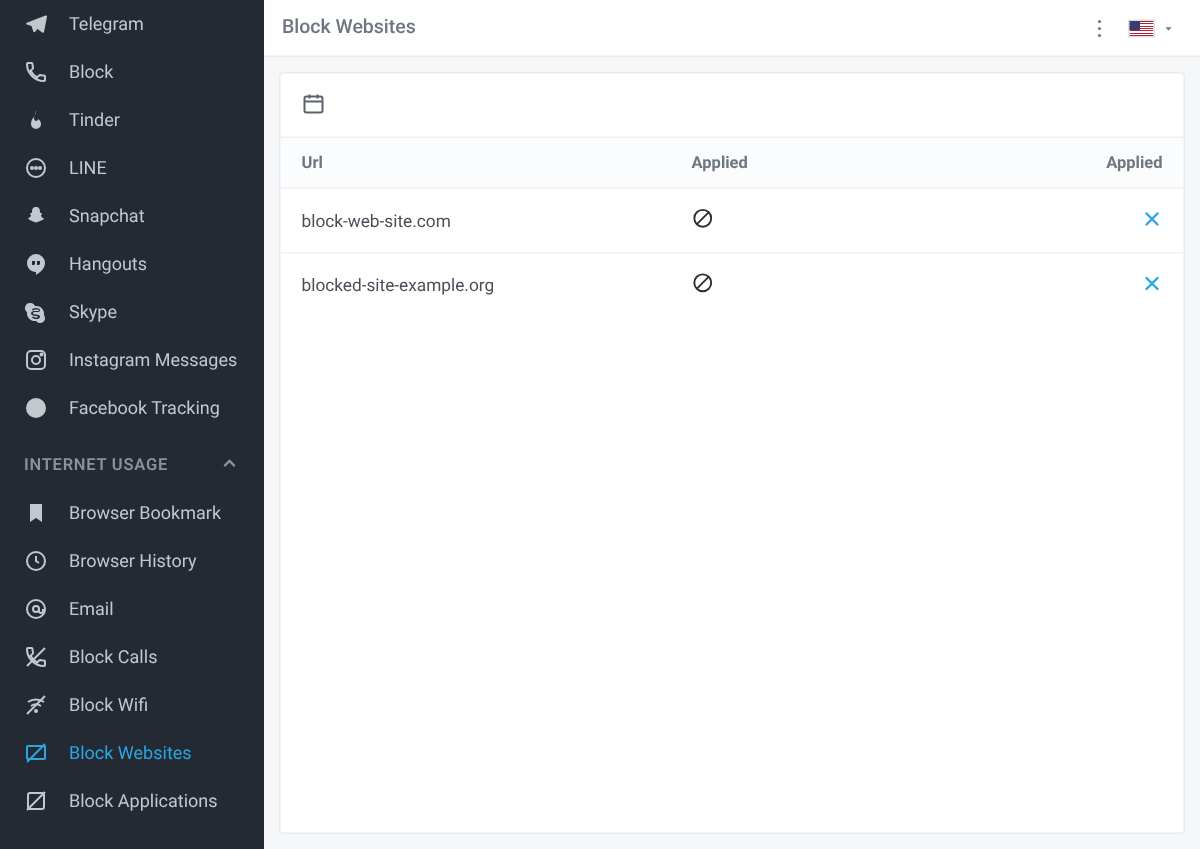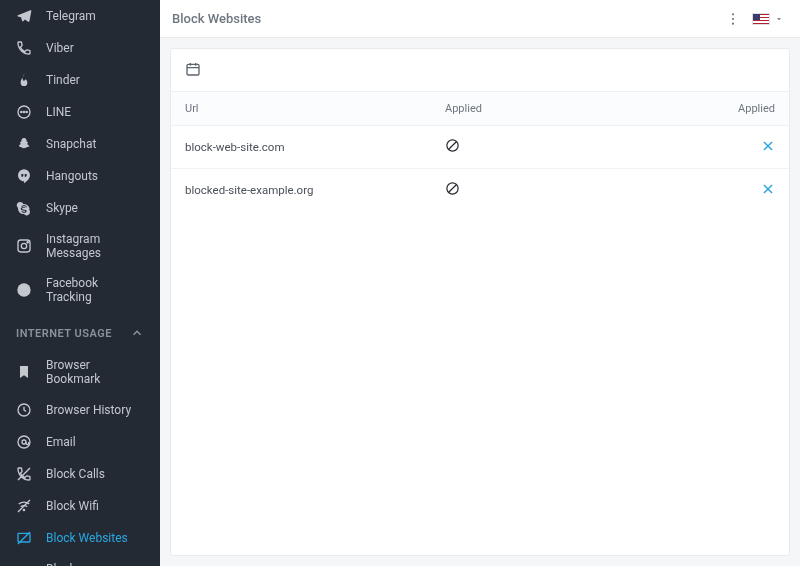--- a/index.html
+++ b/index.html
@@ -1,20 +1,20 @@
 <!DOCTYPE html>
 <html><head>
   <meta charset="utf-8">
   <style>
     * { margin: 0; padding: 0; box-sizing: border-box; }
     body { font-family: -apple-system, BlinkMacSystemFont, "Segoe UI", Roboto, Helvetica, Arial, sans-serif; background: #f5f6f8; width: 800px; height: 566px; overflow: hidden; }
     .app { display: flex; height: 566px; }
 
     
-    .sidebar { width: 160px; background: #232a33; color: #c3c8ce; overflow-y: auto; padding-bottom: 20px; }
+    .sidebar { width: 176px; background: #232a33; color: #c3c8ce; overflow-y: auto; padding-bottom: 20px; }
     .sidebar::-webkit-scrollbar { width: 0; }
     .nav-item { display: flex; align-items: center; padding: 8px 16px; font-size: 12px; cursor: pointer; color: #c3c8ce; }
     .nav-item.active { color: #2aa7e2; }
     .nav-item .icon { width: 16px; height: 16px; margin-right: 14px; display: inline-flex; align-items: center; justify-content: center; flex-shrink: 0; }
     .nav-item .icon svg { width: 16px; height: 16px; }
     .section-header { display: flex; align-items: center; justify-content: space-between; padding: 14px 16px 10px 16px; color: #8a929c; font-size: 11px; font-weight: 600; letter-spacing: 0.5px; cursor: pointer; }
     .section-header .chevron { display: inline-flex; }
     .section-header .chevron svg { width: 14px; height: 14px; }
 
     
@@ -28,21 +28,21 @@
     .flag-btn .flag { width: 18px; height: 12px; display: inline-block; margin-right: 4px; background: linear-gradient(to bottom, #b22234 0%, #b22234 7.7%, #fff 7.7%, #fff 15.4%, #b22234 15.4%, #b22234 23.1%, #fff 23.1%, #fff 30.8%, #b22234 30.8%, #b22234 38.5%, #fff 38.5%, #fff 46.2%, #b22234 46.2%, #b22234 53.8%, #fff 53.8%, #fff 61.5%, #b22234 61.5%, #b22234 69.2%, #fff 69.2%, #fff 76.9%, #b22234 76.9%, #b22234 84.6%, #fff 84.6%, #fff 92.3%, #b22234 92.3%); position: relative; border: 1px solid #dcdfe4; }
     .flag-btn .flag::before { content: ""; position: absolute; top: 0; left: 0; width: 7px; height: 6px; background: #3c3b6e; }
     .flag-btn .caret svg { width: 10px; height: 10px; color: #6e7680; }
 
     .content { padding: 10px; flex: 1; display: flex; flex-direction: column; }
     .panel { background: #ffffff; border: 1px solid #e8eaed; border-radius: 3px; flex: 1; display: flex; flex-direction: column; overflow: hidden; }
     .panel-top { padding: 12px 14px 10px 14px; }
     .cal-icon { width: 16px; height: 16px; color: #5b636c; cursor: pointer; display: inline-flex; }
     .cal-icon svg { width: 16px; height: 16px; }
 
-    .table-head { display: flex; align-items: center; padding: 10px 14px; border-top: 1px solid #eef0f2; border-bottom: 1px solid #eef0f2; background: #fbfcfd; font-size: 11px; color: #6e7680; font-weight: 400; }
+    .table-head { display: flex; align-items: center; padding: 10px 14px; border-top: 1px solid #eef0f2; border-bottom: 1px solid #eef0f2; background: #fbfcfd; font-size: 11px; color: #6e7680; font-weight: 700; }
     .col-url { flex: 0 0 260px; }
     .col-applied { flex: 1; }
     .col-unblock { flex: 0 0 60px; text-align: right; }
 
     .table-row { display: flex; align-items: center; padding: 12px 14px; border-bottom: 1px solid #f0f2f4; font-size: 12px; color: #4a5059; justify-content: space-between; }
     .table-row:last-child { border-bottom: none; }
     .table-row .col-url { font-size: 11.5px; color: #4a5059; }
     .applied-icon { width: 15px; height: 15px; color: #2b2f33; display: inline-flex; }
     .applied-icon svg { width: 15px; height: 15px; }
     .unblock-btn { width: 14px; height: 14px; color: #2aa7e2; display: inline-flex; cursor: pointer; margin-left: auto; }
@@ -62,21 +62,21 @@
           </svg>
         </span>
       <span>Telegram</span>
     </div>
     <div class="nav-item">
       <span class="icon">
           <svg viewBox="0 0 24 24" fill="none" stroke="currentColor" stroke-width="2">
             <path d="M6.6 10.8a15 15 0 0 0 6.6 6.6l2.2-2.2a1 1 0 0 1 1-.25 11 11 0 0 0 3.6.57 1 1 0 0 1 1 1V20a1 1 0 0 1-1 1A17 17 0 0 1 3 4a1 1 0 0 1 1-1h3.5a1 1 0 0 1 1 1 11 11 0 0 0 .57 3.6 1 1 0 0 1-.25 1Z"></path>
           </svg>
         </span>
-      <span>Viber</span>
+      <span>Block</span>
     </div>
     <div class="nav-item">
       <span class="icon">
           <svg viewBox="0 0 24 24" fill="currentColor">
             <path d="M12 2c1 4-2 5-2 8 0 2 1 3 2 3s2-1 2-2c2 1 3 3 3 5a5 5 0 0 1-10 0c0-6 5-7 5-14Z"></path>
           </svg>
         </span>
       <span>Tinder</span>
     </div>
     <div class="nav-item">

